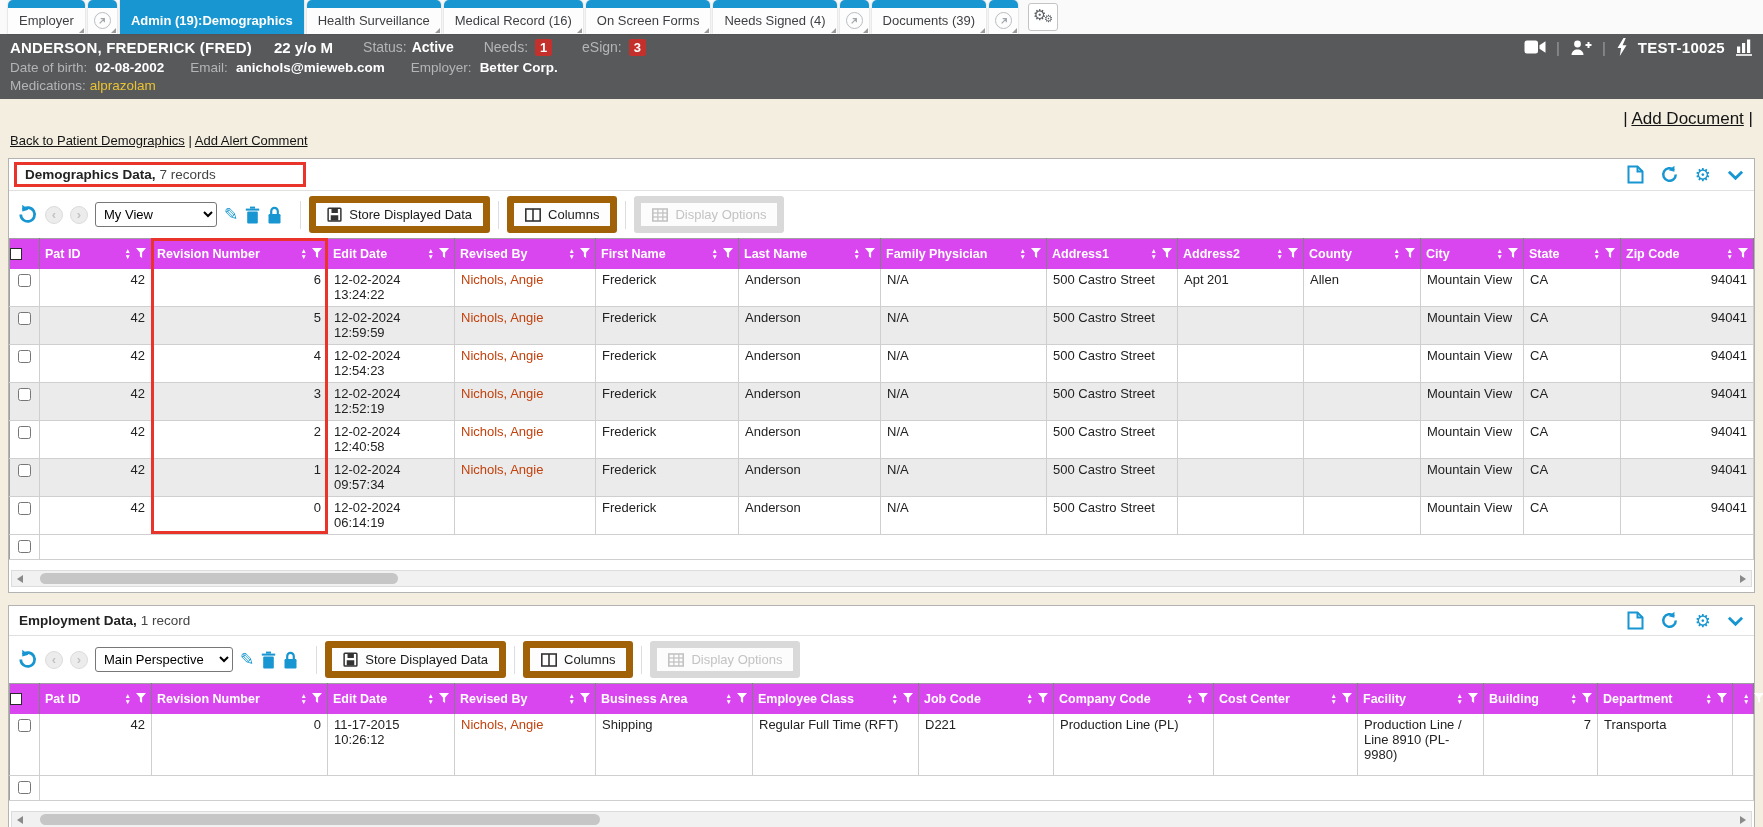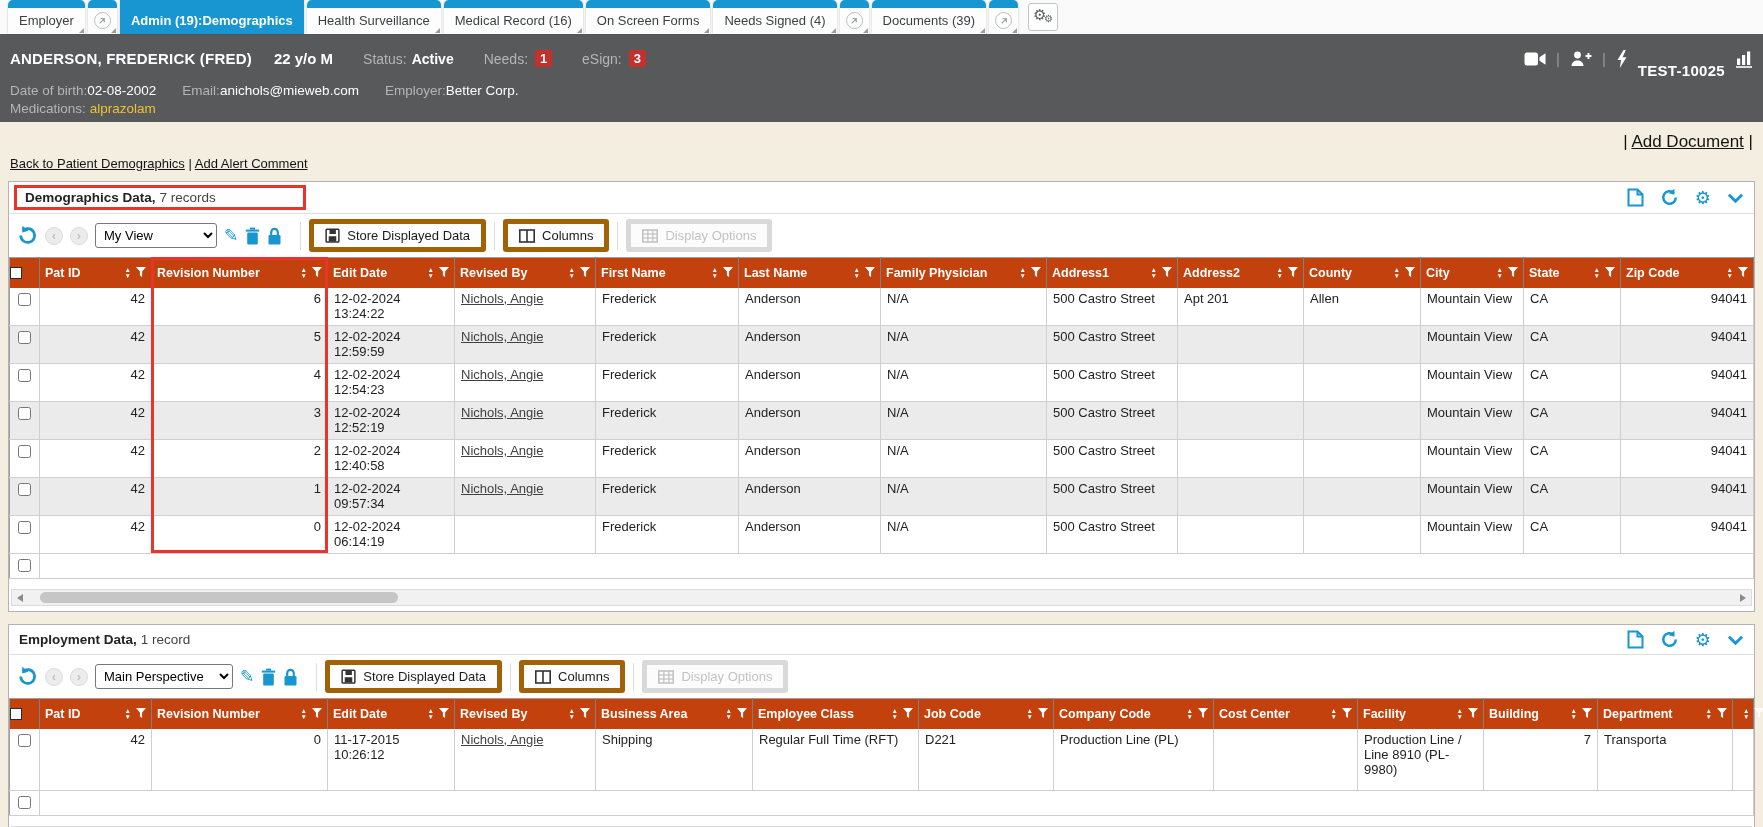--- a/index.html
+++ b/index.html
@@ -25,25 +25,25 @@
   .pheader { background:#58595b; color:#fff; padding:4px 10px 6px; }
   .ph-row { display:flex; align-items:center; }
   .ph-row1 { font-size:15px; }
   .ph-name { font-weight:bold; letter-spacing:.2px; }
   .ph-age { font-weight:bold; margin-left:22px; }
   .ph-label { color:#b4b5b7; margin-left:30px; font-size:14px; }
   .ph-strong { font-weight:bold; margin-left:5px; font-size:14px; }
   .badge { background:#c4302b; color:#fff; font-weight:bold; font-size:13px; min-width:17px; height:17px; display:inline-flex; align-items:center; justify-content:center; border-radius:2px; margin-left:7px; padding:0 3px; }
   .ph-right { margin-left:auto; display:flex; align-items:center; gap:10px; }
   .ph-sep { color:#9a9b9d; font-size:15px; }
-  .station { font-weight:bold; font-size:15px; letter-spacing:.3px;margin-top:24px; }
+  .station { font-weight:bold; font-size:15px; letter-spacing:.3px; }
   .ph-row2 { margin-top:4px; font-size:13.5px; }
   .ph-row2 .ph-label, .ph-row3 .ph-label { margin-left:0; font-size:13.5px; }
   .ph-pair { margin-right:26px; }
-  .ph-val { font-weight:normal; margin-left:0; }
+  .ph-val { font-weight:bold; margin-left:8px; }
   .ph-row3 { margin-top:3px; font-size:13.5px; }
   .med-val { color:#eac332; margin-left:4px; }
   .icon-btn { display:inline-flex; align-items:center; cursor:pointer; }
 
   
   .content { padding:6px 8px 0; }
   .adddoc-line { text-align:right; font-size:17px; padding:4px 2px 2px; }
   .back-line { font-size:13px; padding:2px 2px 6px; }
   a.plain { color:#141414; text-decoration:underline; cursor:pointer; }
   .pipe { color:#141414; }
@@ -59,39 +59,39 @@
   .head-icons { margin-left:auto; display:flex; align-items:center; gap:16px; }
   .head-icons .blue-glyph { color:#1796d1; font-size:18px; line-height:18px; cursor:pointer; }
 
   
   .toolbar { display:flex; align-items:center; padding:5px 8px; gap:8px; }
   .tb-group { display:flex; align-items:center; gap:7px; padding-right:10px; }
   .tb-sep { width:1px; height:28px; background:#ddd; }
   .navcirc { width:18px; height:18px; border-radius:50%; background:#ececec; border:1px solid #dcdcdc; color:#c2c2c2; font-size:13px; font-weight:bold; display:inline-flex; align-items:center; justify-content:center; line-height:1; }
   select.viewsel { height:25px; font-size:13px; font-family:"Liberation Sans",sans-serif; border:1px solid #777; border-radius:3px; padding:0 4px; background:#fff; }
   .blue-pencil { color:#1796d1; font-size:17px; cursor:pointer; }
-  .btn { display:inline-flex; align-items:center; gap:7px; border:5px solid #a16207; border-radius:3px; background:#fdfdfd; padding:4px 11px; font-size:13px; color:#1b1b1b; cursor:pointer; }
+  .btn { display:inline-flex; align-items:center; gap:7px; border:7px solid #a16207; border-radius:3px; background:#fdfdfd; padding:4px 11px; font-size:13px; color:#1b1b1b; cursor:pointer; }
   .btn.disabled { border-color:#d9d9d9; color:#c3c3c3; background:#fcfcfc; cursor:default; }
 
   
   .table-wrap { position:relative; }
   table.grid { width:100%; border-collapse:collapse; table-layout:fixed; border:1px solid #9f9f9f; }
-  table.grid th { background:#c2410c; color:#fff; font-size:12.5px; font-weight:bold; height:30px; border-right:1px solid #7e7f81; text-align:left; }
+  table.grid th { background:#d946ef; color:#fff; font-size:12.5px; font-weight:bold; height:30px; border-right:1px solid #7e7f81; text-align:left; }
   .thx { display:flex; align-items:center; gap:5px; padding:0 5px; }
   .thl { flex:1; overflow:hidden; white-space:nowrap; }
   .sorticon { display:inline-flex; flex-direction:column; align-items:center; cursor:pointer; }
   .sorticon i { font-style:normal; font-size:6.5px; line-height:6px; color:#fff; }
   .funnel { cursor:pointer; flex:none; }
   table.grid td { font-size:13px; padding:3px 6px; border-right:1px solid #cfcfcf; border-bottom:1px solid #cfcfcf; vertical-align:top; white-space:pre-line; line-height:15px; overflow:hidden; }
   table.grid tr.alt td { background:#ebebeb; }
   td.ar { text-align:right; padding-right:9px; }
   td.cbc, th.cbc { text-align:center; padding:3px 0; }
   td.cbc input { width:13px; height:13px; margin-top:2px; }
   .cball { display:inline-block; width:12px; height:12px; background:#fff; border:1px solid #2a2a2a; margin-top:3px; }
-  a.cell-link { color:#404040; text-decoration:underline; cursor:pointer;margin-top:20px; }
+  a.cell-link { color:#c2410c; cursor:pointer;margin-top:20px; }
   #dg-table tbody tr { height:38px; }
   #emp-table tbody tr { height:62px; }
   #dg-table tbody tr.emptyrow, #emp-table tbody tr.emptyrow { height:24px; }
   .hl-col { position:absolute; left:142px; top:0; width:177px; height:296px; border:3px solid #e8342b; pointer-events:none; }
 
   
   .hscroll { display:flex; align-items:center; height:17px; background:#f1f1f1; border:1px solid #dcdcdc; margin:10px 2px 5px; position:relative; }
   .sb-arrow { width:16px; height:15px; display:flex; align-items:center; justify-content:center; }
   .sb-arrow span { width:0; height:0; border-style:solid; }
   .sb-left span { border-width:4px 6px 4px 0; border-color:transparent #8a8a8a transparent transparent; }

